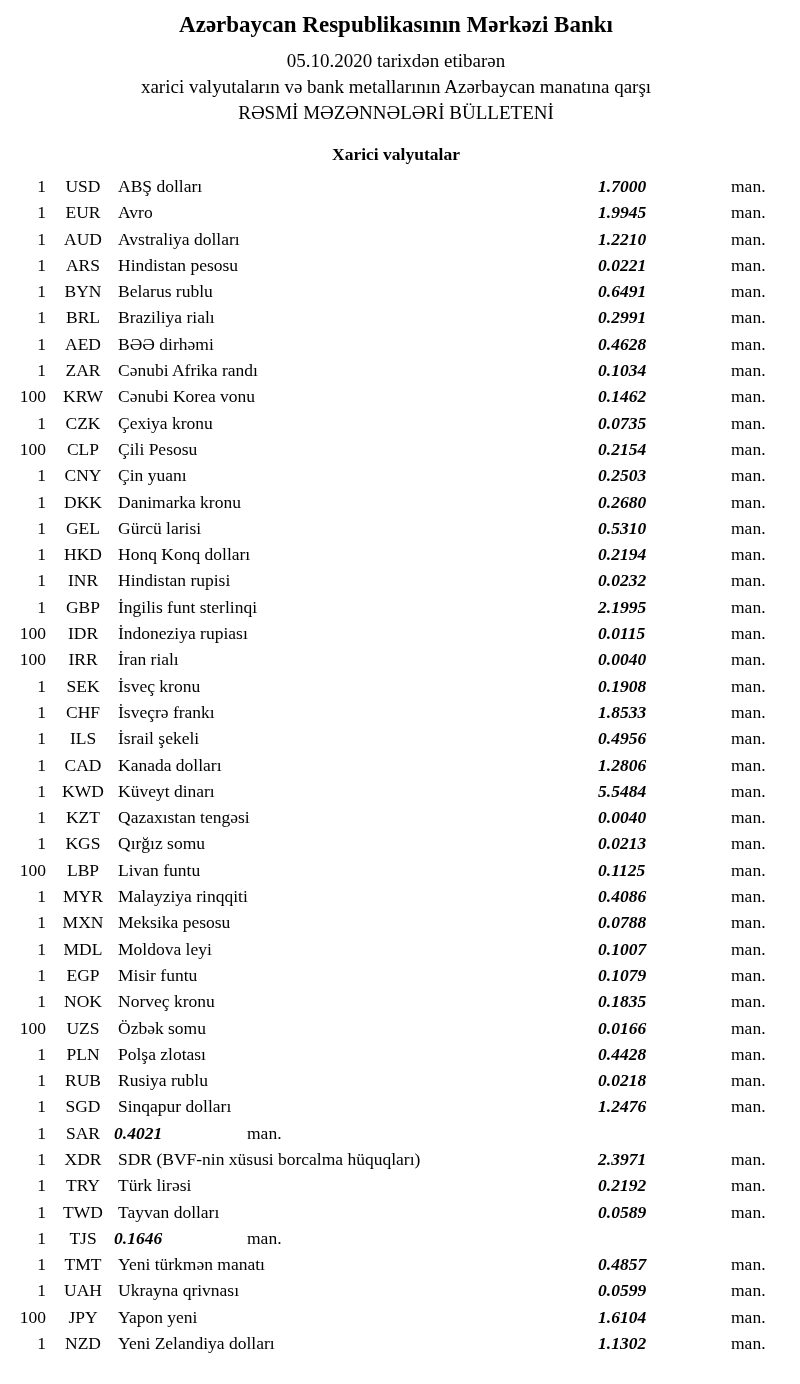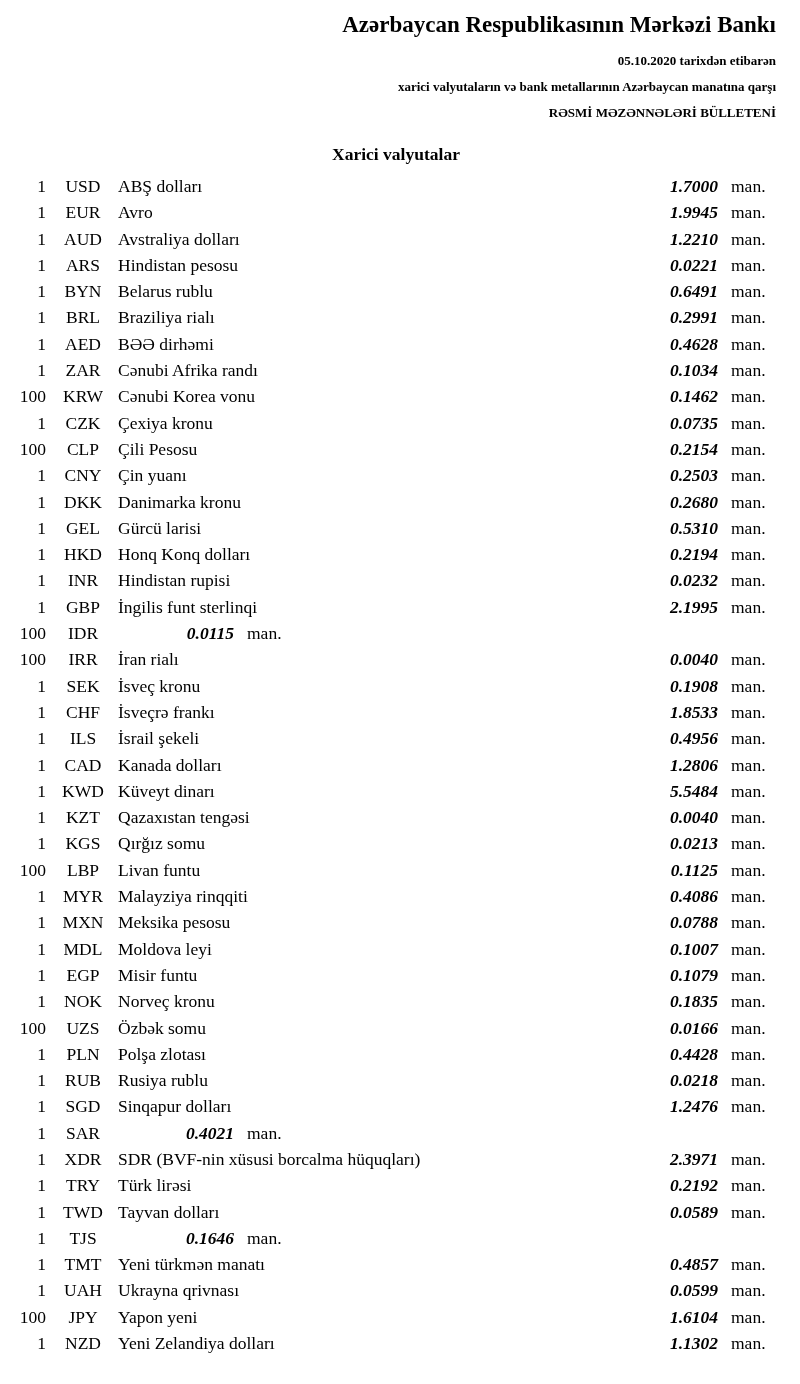--- a/index.html
+++ b/index.html
@@ -5,30 +5,30 @@
   * { margin: 0; padding: 0; box-sizing: border-box; }
   html, body { background: #ffffff; }
   body {
     width: 800px;
     height: 1384px;
     font-family: "Liberation Serif", "DejaVu Serif", serif;
     color: #000000;
     overflow: hidden;
   }
   .page { padding: 8px 24px 0 16px; }
-  .doc-header { text-align: right; }
+  .doc-header { text-align: center; }
   .doc-title {
     font-size: 23px;
     font-weight: bold;
     line-height: 30px;
     margin-top: 2px;
   }
   .doc-subline {
-    font-size: 13px;
-    font-weight: bold;
+    font-size: 19px;
+    font-weight: normal;
     line-height: 26px;
   }
   .doc-subline.first { margin-top: 8px; }
   .section-title {
     text-align: center;
     font-size: 17.5px;
     font-weight: bold;
     margin-top: 18px;
     margin-bottom: 8px;
   }
@@ -37,21 +37,21 @@
     display: flex;
     align-items: baseline;
     font-size: 17.5px;
     line-height: 26.3px;
     height: 26.3px;
     white-space: nowrap;
   }
   .qty   { width: 30px; text-align: right; flex: none; }
   .code  { width: 62px; margin-left: 6px; text-align: center; flex: none; }
   .name  { flex: 1; margin-left: 4px; overflow: hidden; }
-  .rate  { width: 120px; text-align: right; font-weight: bold; font-style: italic; flex: none; }
+  .rate  { width: 120px; text-align: left; font-weight: bold; font-style: italic; flex: none; }
   .unit  { width: 58px; padding-left: 13px; flex: none; }
 </style>
 </head>
 <body>
 
 <div class="page">
 
   <div class="doc-header">
     <div class="doc-title">Azərbaycan Respublikasının Mərkəzi Bankı</div>
     <div class="doc-subline first">05.10.2020 tarixdən etibarən</div>
@@ -194,20 +194,21 @@
     <span class="qty">1</span>
     <span class="code">GBP</span>
     <span class="name">İngilis funt sterlinqi</span>
     <span class="rate">2.1995</span>
     <span class="unit">man.</span>
   </div>
 
   <div class="row">
     <span class="qty">100</span>
     <span class="code">IDR</span>
+    <span class="name">İndoneziya rupiası</span>
     <span class="rate">0.0115</span>
     <span class="unit">man.</span>
   </div>
 
   <div class="row">
     <span class="qty">100</span>
     <span class="code">IRR</span>
     <span class="name">İran rialı</span>
     <span class="rate">0.0040</span>
     <span class="unit">man.</span>

